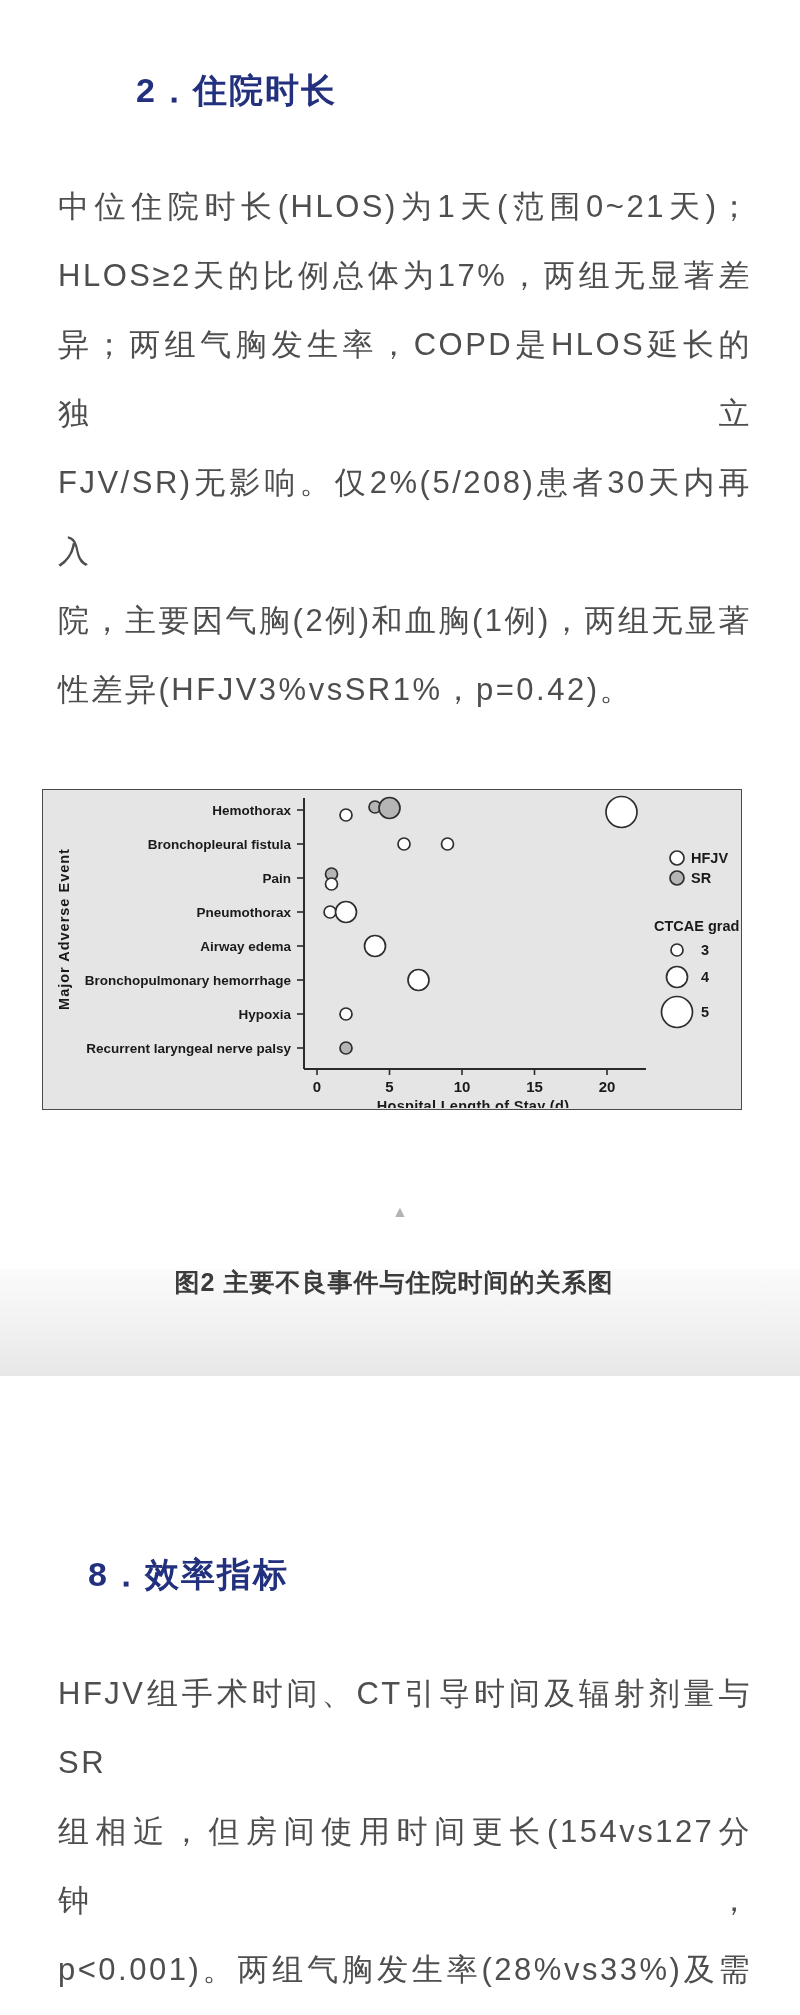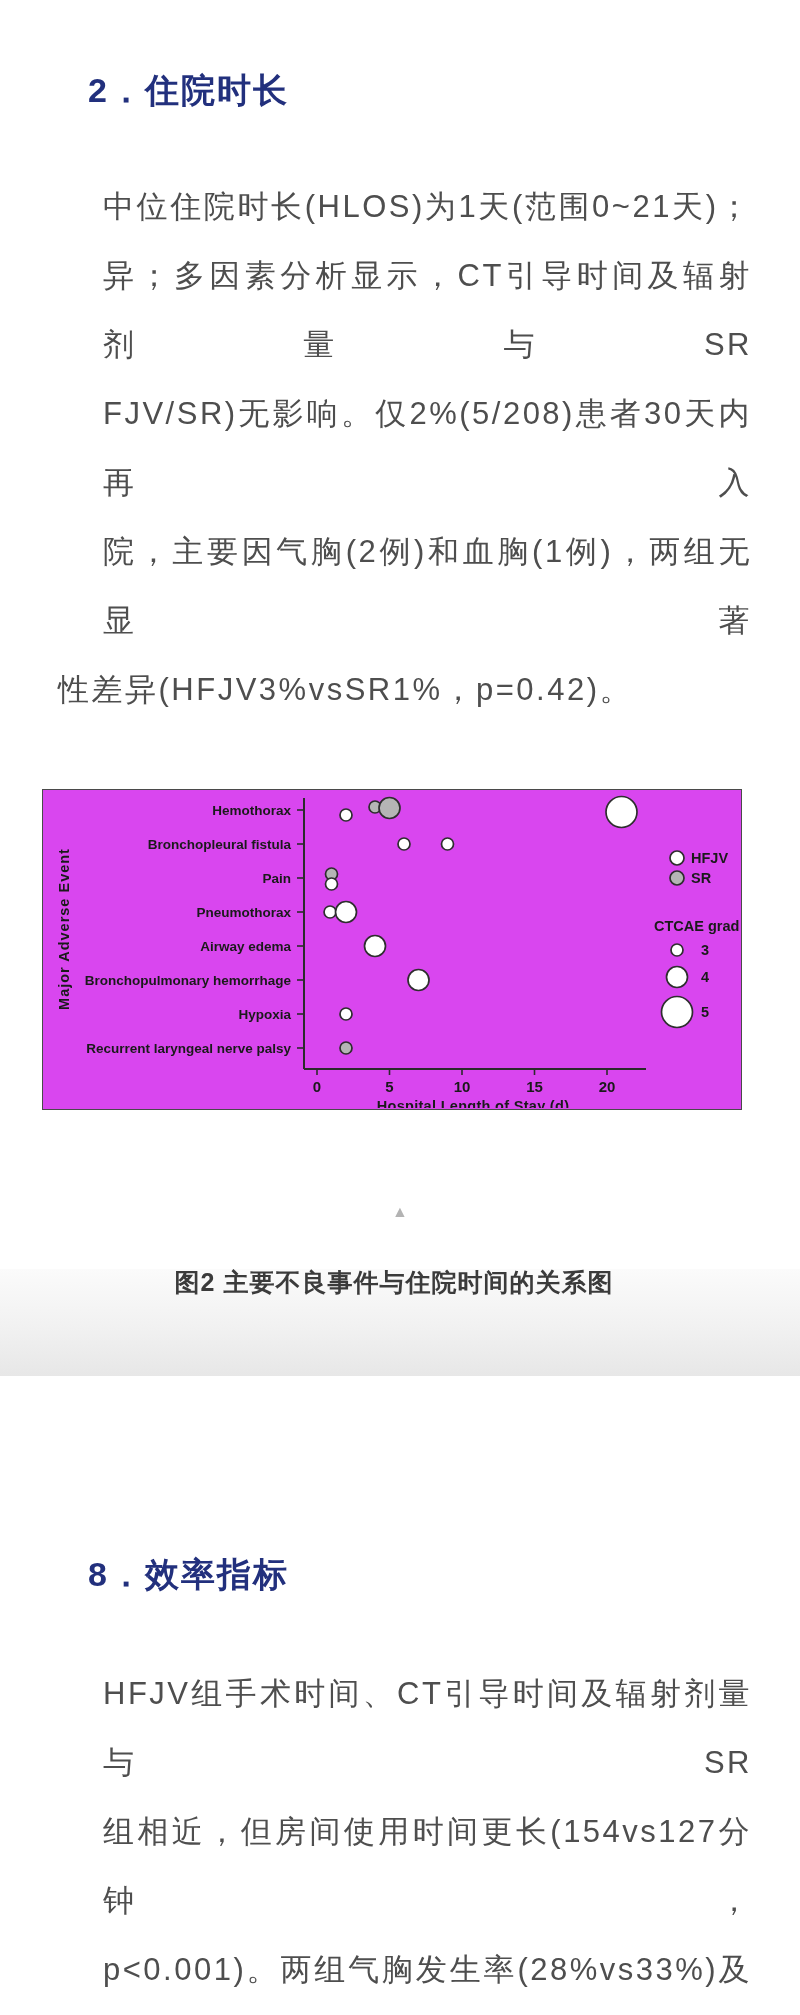--- a/index.html
+++ b/index.html
@@ -9,54 +9,55 @@
   }
   .sec-heading{
     position:absolute;left:88px;
     font-size:34px;font-weight:bold;color:#22307d;letter-spacing:2px;white-space:nowrap;
   }
   .para{
     position:absolute;left:58px;width:694px;
     font-size:31px;line-height:69px;color:#4e4e4e;letter-spacing:2.5px;
   }
   .para .line{display:block;text-align:justify;}
-  .para .line.fill{text-align-last:justify;margin-left:45px;}
+  .para .line.fill{text-align-last:justify;}
   #figure2{
     position:absolute;left:42px;top:789px;width:700px;height:321px;
-    background:#d946ef;border:1.5px solid #4a4a4a;box-sizing:border-box;
+    background:#e5e5e5;border:1.5px solid #4a4a4a;box-sizing:border-box;
   }
   #figure2 svg{display:block;}
   #collapse-indicator{
     position:absolute;left:0;top:1204px;width:800px;text-align:center;
     font-size:16px;color:#b3b3b3;line-height:16px;
   }
   #caption-band{
     position:absolute;left:0;top:1269px;width:800px;height:107px;
     background:linear-gradient(180deg,#fbfbfb 0%,#f1f1f1 55%,#e7e7e7 100%);
     z-index:1;
   }
   #figure2-caption{
     position:absolute;left:0;top:1266px;width:788px;text-align:center;
     font-size:25px;font-weight:bold;color:#3b3b3b;letter-spacing:1px;z-index:2;
   }
-  #heading-2{top:68px;}
+  #heading-2{top:68px;margin-left:48px;}
   #para-1{top:172px;}
   #heading-3{top:1552px;}
   #para-2{top:1659px;}
 </style>
 </head>
 <body>
 
 <div id="page">
 
   <div id="heading-2" class="sec-heading">2．住院时长</div>
 
   <div id="para-1" class="para">
     <span class="line fill">中位住院时长(HLOS)为1天(范围0~21天)；</span>
-    <span class="line fill">异；多因素分析显示，CT引导时间及辐射剂量与SR</span>
+    <span class="line fill">HLOS≥2天的比例总体为17%，两组无显著差</span>
+    <span class="line fill">异；两组气胸发生率，COPD是HLOS延长的独立</span>
     <span class="line fill">FJV/SR)无影响。仅2%(5/208)患者30天内再入</span>
     <span class="line fill">院，主要因气胸(2例)和血胸(1例)，两组无显著</span>
     <span class="line">性差异(HFJV3%vsSR1%，p=0.42)。</span>
   </div>
 
   <div id="figure2">
     <svg id="chart-svg" width="697" height="318" viewBox="0 0 697 318">
         <line x1="261" y1="8" x2="261" y2="279" stroke="#2b2b2b" stroke-width="2"></line>
         <line x1="261" y1="279" x2="603" y2="279" stroke="#2b2b2b" stroke-width="2"></line>
         <line x1="254" y1="20" x2="261" y2="20" stroke="#2b2b2b" stroke-width="1.6"></line>

